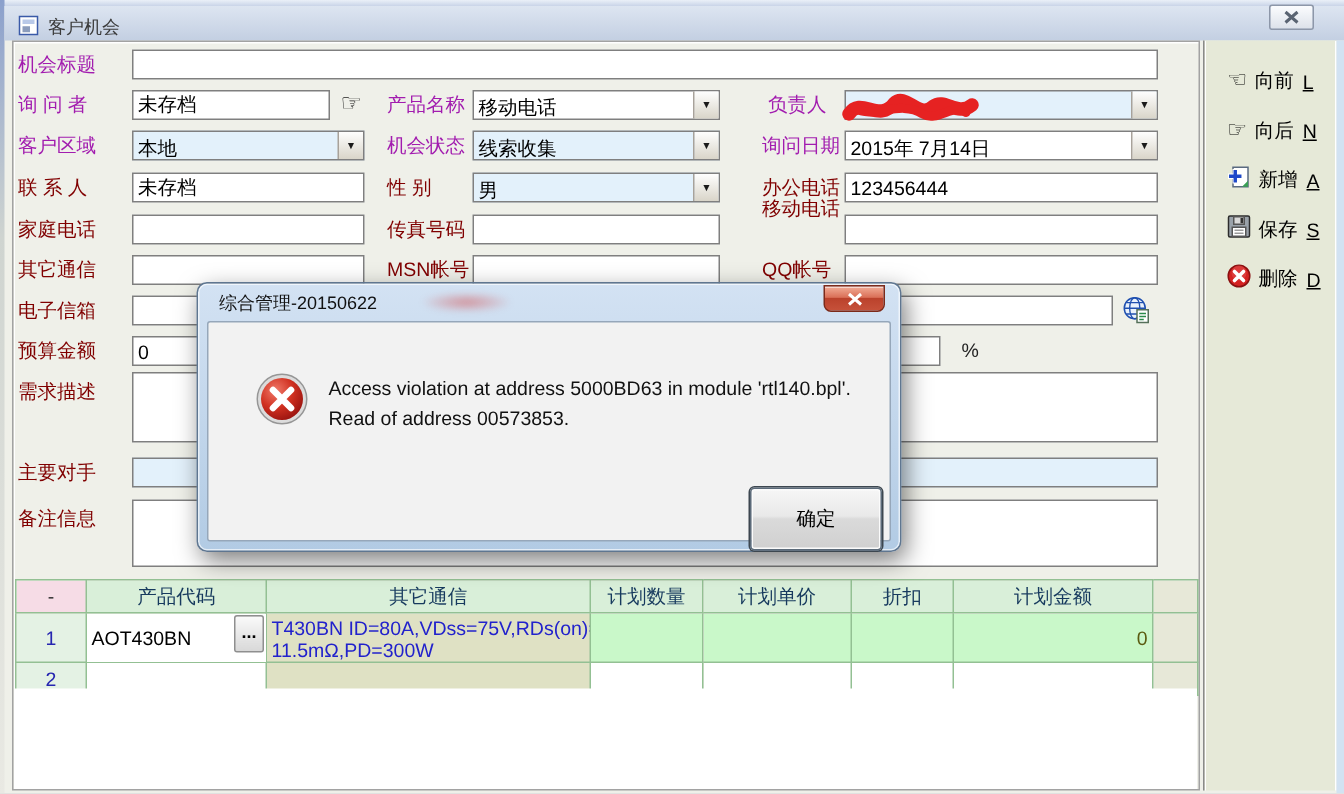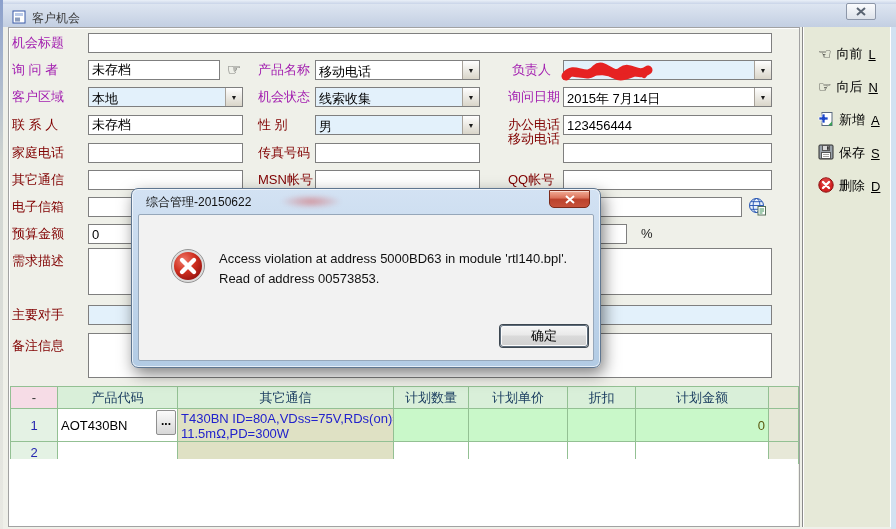--- a/index.html
+++ b/index.html
@@ -67,21 +67,21 @@
   .dlg-title{position:absolute;left:14px;top:5px;font-size:12px;color:#111;}
   .dlg-watermark{position:absolute;left:150px;top:6px;width:58px;height:13px;filter:blur(2px);
     background:radial-gradient(ellipse at center, rgba(210,70,70,.5), rgba(210,70,70,0) 75%);}
   .dlg-close{position:absolute;right:10px;top:1px;width:41px;height:18px;border-radius:0 0 5px 5px;cursor:pointer;
     border:1px solid #7c2a1a;background:linear-gradient(#f2ad97,#da7058 45%,#bb422c 50%,#c6513a);
     box-shadow:inset 0 1px 0 rgba(255,255,255,.55);display:flex;align-items:center;justify-content:center;}
   .dlg-body{position:absolute;left:6px;right:6px;top:25px;bottom:6px;background:#f2f2f2;
     border:1px solid #96a7ba;border-radius:2px;}
   .err-icon{position:absolute;left:31px;top:33px;}
   .dlg-msg{position:absolute;left:80px;top:34px;font-size:13px;color:#111;line-height:20px;white-space:nowrap;}
-  .ok-btn{position:absolute;left:361px;top:110px;width:88px;height:22px;cursor:pointer;
+  .ok-btn{position:absolute;left:361px;top:110px;width:88px;height:42px;cursor:pointer;
     background:linear-gradient(#f6f6f6,#e9e9e9 45%,#dadada 50%,#d0d0d0);
     border:1px solid #5c6b7a;border-radius:3px;box-shadow:0 0 0 1px #3d4750, inset 0 0 0 1px #fbfbfb;
     font:inherit;font-size:13px;color:#000;}
 </style>
 </head>
 <body>
 
 <div class="screen">
 
   <div class="top-strip"></div>

